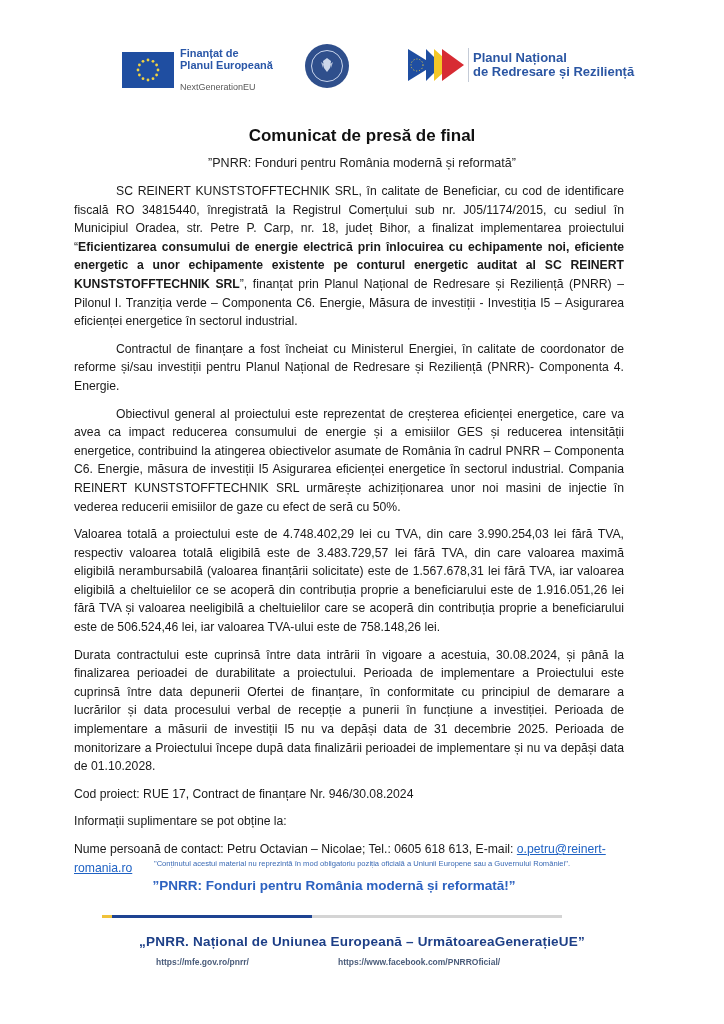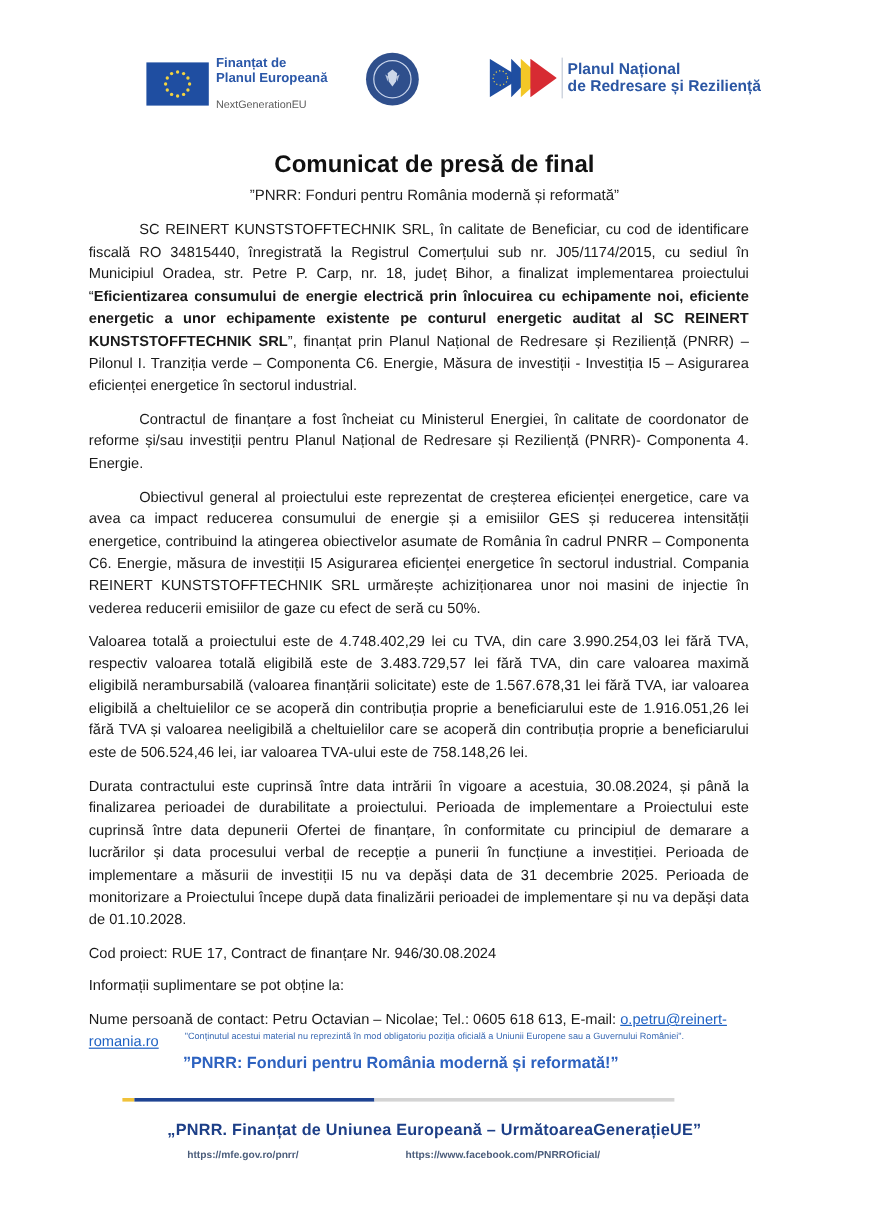--- a/index.html
+++ b/index.html
@@ -20,21 +20,21 @@
   .gov-logo .inner { width: 30px; height: 30px; border-radius: 50%; border: 1px solid #c9d5ec; }
 
   .pnrr-logo { position: absolute; left: 322px; top: 4px; display: flex; align-items: center; }
   .pnrr-mark { width: 56px; height: 32px; position: relative; }
   .pnrr-sep { width: 1px; height: 34px; background: #c4cbd7; margin: 0 4px; }
   .pnrr-text { line-height: 1.05; }
   .pnrr-text span { display: block; font-size: 13px; font-weight: bold; color: #2b56a3; }
 
   
   .title { position: absolute; top: 126px; left: 0; width: 724px; text-align: center;
-           font-size: 20px; font-weight: bold; color: #111; }
+           font-size: 17px; font-weight: bold; color: #111; }
   .subtitle { position: absolute; top: 156px; left: 0; width: 724px; text-align: center;
               font-size: 12.5px; color: #222; }
 
   
   .body { position: absolute; left: 74px; top: 182px; width: 550px; font-size: 12.2px; line-height: 18.6px; }
   .body p { margin: 0 0 9px 0; text-align: justify; }
   .body p.indent { text-indent: 42px; }
   .body b { font-weight: bold; }
   .body a { color: #1f62c4; text-decoration: underline; }
 
@@ -124,17 +124,17 @@
   <p style="text-align:left"><span>Nume persoană de contact:  Petru Octavian – Nicolae; Tel.: 0605 618 613, E-mail: </span><a href="#">o.petru@reinert-romania.ro</a></p>
 </div>
 
 <div class="disclaimer">"Conținutul acestui material nu reprezintă în mod obligatoriu poziția oficială a Uniunii Europene sau a Guvernului României".</div>
 <div class="slogan">”PNRR: Fonduri pentru România modernă și reformată!”</div>
 <div class="bar">
   <div class="tip"></div>
     <div class="blue"></div>
     <div class="grey"></div>
 </div>
-<div class="footer-line">„PNRR. Finanțat de Uniunea Europeană – UrmătoareaGenerațieUE”</div>
+<div class="footer-line">„PNRR. Național de Uniunea Europeană – UrmătoareaGenerațieUE”</div>
 <div class="footer-links">
   <span style="left:8px">https://mfe.gov.ro/pnrr/</span>
   <span style="left:190px">https://www.facebook.com/PNRROficial/</span>
 </div>
 
 </body></html>

